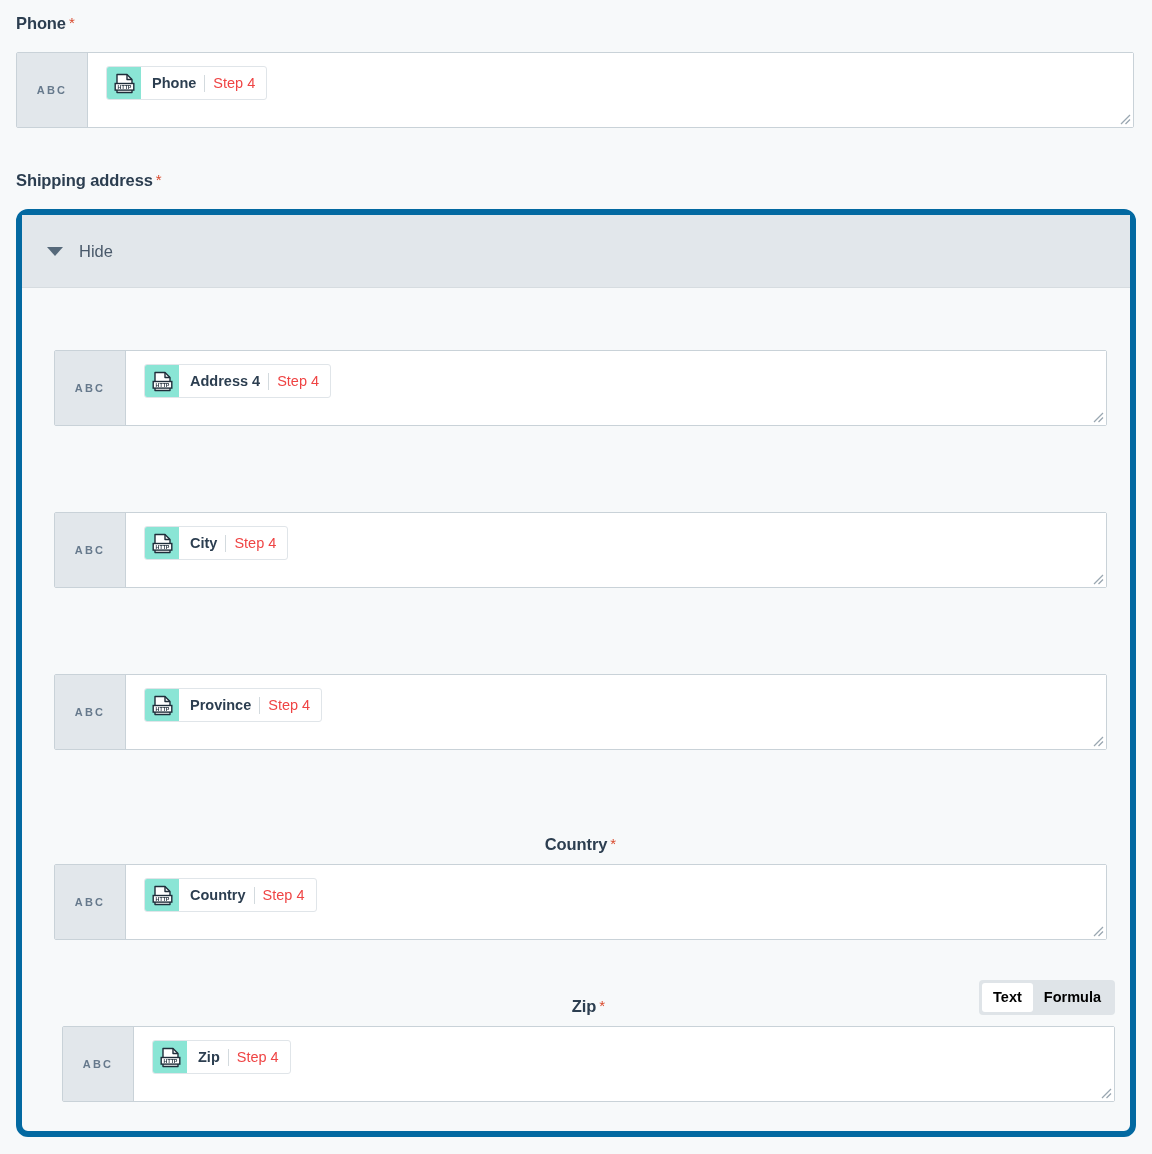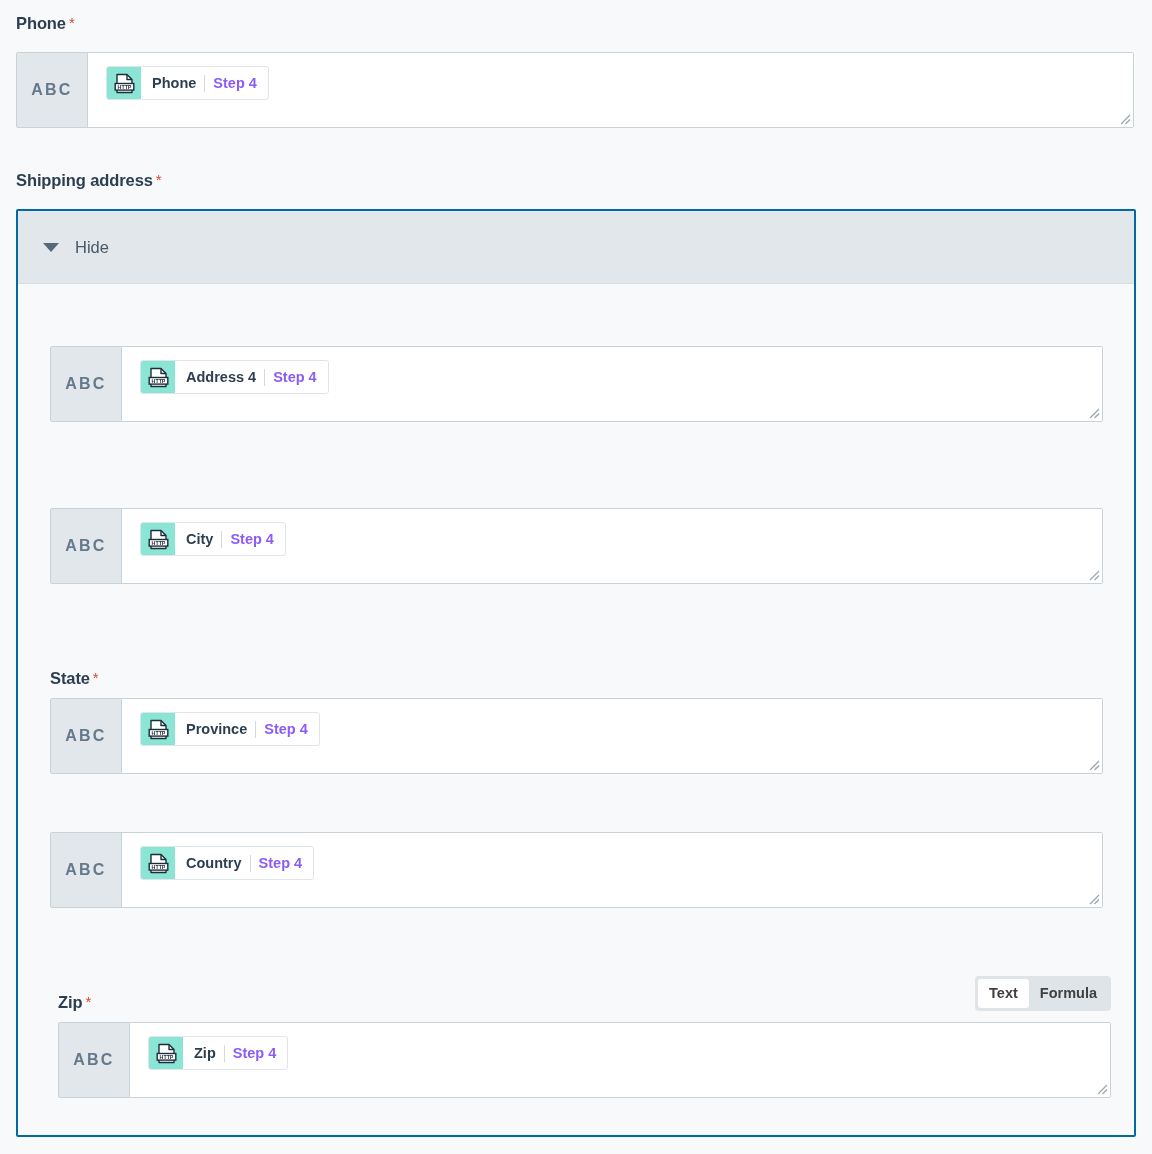--- a/index.html
+++ b/index.html
@@ -46,21 +46,21 @@
     position: relative;
   }
   .abc-gutter {
     width: 71px;
     flex: 0 0 71px;
     background: #e2e7eb;
     border-right: 1px solid #c9d2d8;
     display: flex;
     align-items: center;
     justify-content: center;
-    font-size: 16px;
+    font-size: 11px;
     font-weight: bold;
     letter-spacing: 2.2px;
     color: #66798c;
     box-sizing: border-box;
   }
   .input-area {
     flex: 1 1 auto;
     position: relative;
     display: flex;
     align-items: flex-start;
@@ -102,22 +102,22 @@
     color: #2c3e50;
   }
   .token-sep {
     display: inline-block;
     width: 1px;
     height: 17px;
     background: #d3dade;
     margin: 0 8px;
   }
   .token-step {
-    color: #8b5cf6;
-    font-weight: bold;
+    color: #ef4444;
+    font-weight: normal;
   }
 
   
   .resize-grip {
     position: absolute;
     right: 2px;
     bottom: 2px;
     width: 14px;
     height: 14px;
     pointer-events: auto;
@@ -143,24 +143,25 @@
     position: absolute;
     left: 16px;
     top: 172px;
   }
   #shipping-panel {
     position: absolute;
     left: 16px;
     top: 209px;
     width: 1120px;
     height: 928px;
-    border: 2px solid #0369a1;
-    border-radius: 2px;
+    border: 6px solid #0369a1;
+    border-radius: 12px;
     background: #f7f9fa;
     box-sizing: border-box;
+    text-align: center;
   }
   #shipping-header {
     height: 73px;
     background: #e2e7eb;
     border-bottom: 1px solid #d6dce0;
     display: flex;
     align-items: center;
     padding-left: 25px;
     box-sizing: border-box;
     cursor: pointer;
@@ -207,21 +208,21 @@
     background: #dfe4e8;
     border-radius: 4px;
     padding: 3px;
     box-sizing: border-box;
     height: 35px;
     align-items: center;
   }
   .toggle-opt {
     font-size: 14.5px;
     font-weight: bold;
-    color: #404040;
+    color: #000000;
     padding: 0 11px;
     height: 29px;
     line-height: 29px;
     border-radius: 3px;
     cursor: pointer;
     white-space: nowrap;
   }
   .toggle-opt.active {
     background: #ffffff;
   }
@@ -322,23 +323,20 @@
           <span class="resize-grip">
             <svg width="14" height="14" viewBox="0 0 14 14" aria-hidden="true">
               <path d="M13 4 L4 13 M13 8.5 L8.5 13" stroke="#9aa7b1" stroke-width="1.3" fill="none"></path>
             </svg>
           </span>
         </div>
       </div>
     </div>
 
     <div class="sub-field" style="top:386px;">
-      <div class="sub-label-wrap">
-        <span class="field-label">State</span><span class="req-star">*</span>
-      </div>
       <div class="input-row sub-input-row">
         <div class="abc-gutter">ABC</div>
         <div class="input-area">
           <span class="token">
             <span class="token-icon">
               <svg width="21" height="21" viewBox="0 0 21 21" aria-hidden="true">
                 <path d="M3 1.5 h10 l5 5 v13 h-15 z" fill="#ffffff" stroke="#1f2d3a" stroke-width="1.4" stroke-linejoin="round"></path>
                 <path d="M13 1.5 v5 h5" fill="none" stroke="#1f2d3a" stroke-width="1.4" stroke-linejoin="round"></path>
                 <rect x="1.2" y="10.5" width="18.6" height="6.6" fill="#ffffff" stroke="#1f2d3a" stroke-width="1.4"></rect>
                 <text x="10.5" y="15.6" font-family="'Liberation Sans', sans-serif" font-size="5.3" font-weight="bold" fill="#1f2d3a" text-anchor="middle">HTTP</text>
@@ -353,20 +351,23 @@
           <span class="resize-grip">
             <svg width="14" height="14" viewBox="0 0 14 14" aria-hidden="true">
               <path d="M13 4 L4 13 M13 8.5 L8.5 13" stroke="#9aa7b1" stroke-width="1.3" fill="none"></path>
             </svg>
           </span>
         </div>
       </div>
     </div>
 
     <div class="sub-field" style="top:548px;">
+      <div class="sub-label-wrap">
+        <span class="field-label">Country</span><span class="req-star">*</span>
+      </div>
       <div class="input-row sub-input-row">
         <div class="abc-gutter">ABC</div>
         <div class="input-area">
           <span class="token">
             <span class="token-icon">
               <svg width="21" height="21" viewBox="0 0 21 21" aria-hidden="true">
                 <path d="M3 1.5 h10 l5 5 v13 h-15 z" fill="#ffffff" stroke="#1f2d3a" stroke-width="1.4" stroke-linejoin="round"></path>
                 <path d="M13 1.5 v5 h5" fill="none" stroke="#1f2d3a" stroke-width="1.4" stroke-linejoin="round"></path>
                 <rect x="1.2" y="10.5" width="18.6" height="6.6" fill="#ffffff" stroke="#1f2d3a" stroke-width="1.4"></rect>
                 <text x="10.5" y="15.6" font-family="'Liberation Sans', sans-serif" font-size="5.3" font-weight="bold" fill="#1f2d3a" text-anchor="middle">HTTP</text>

